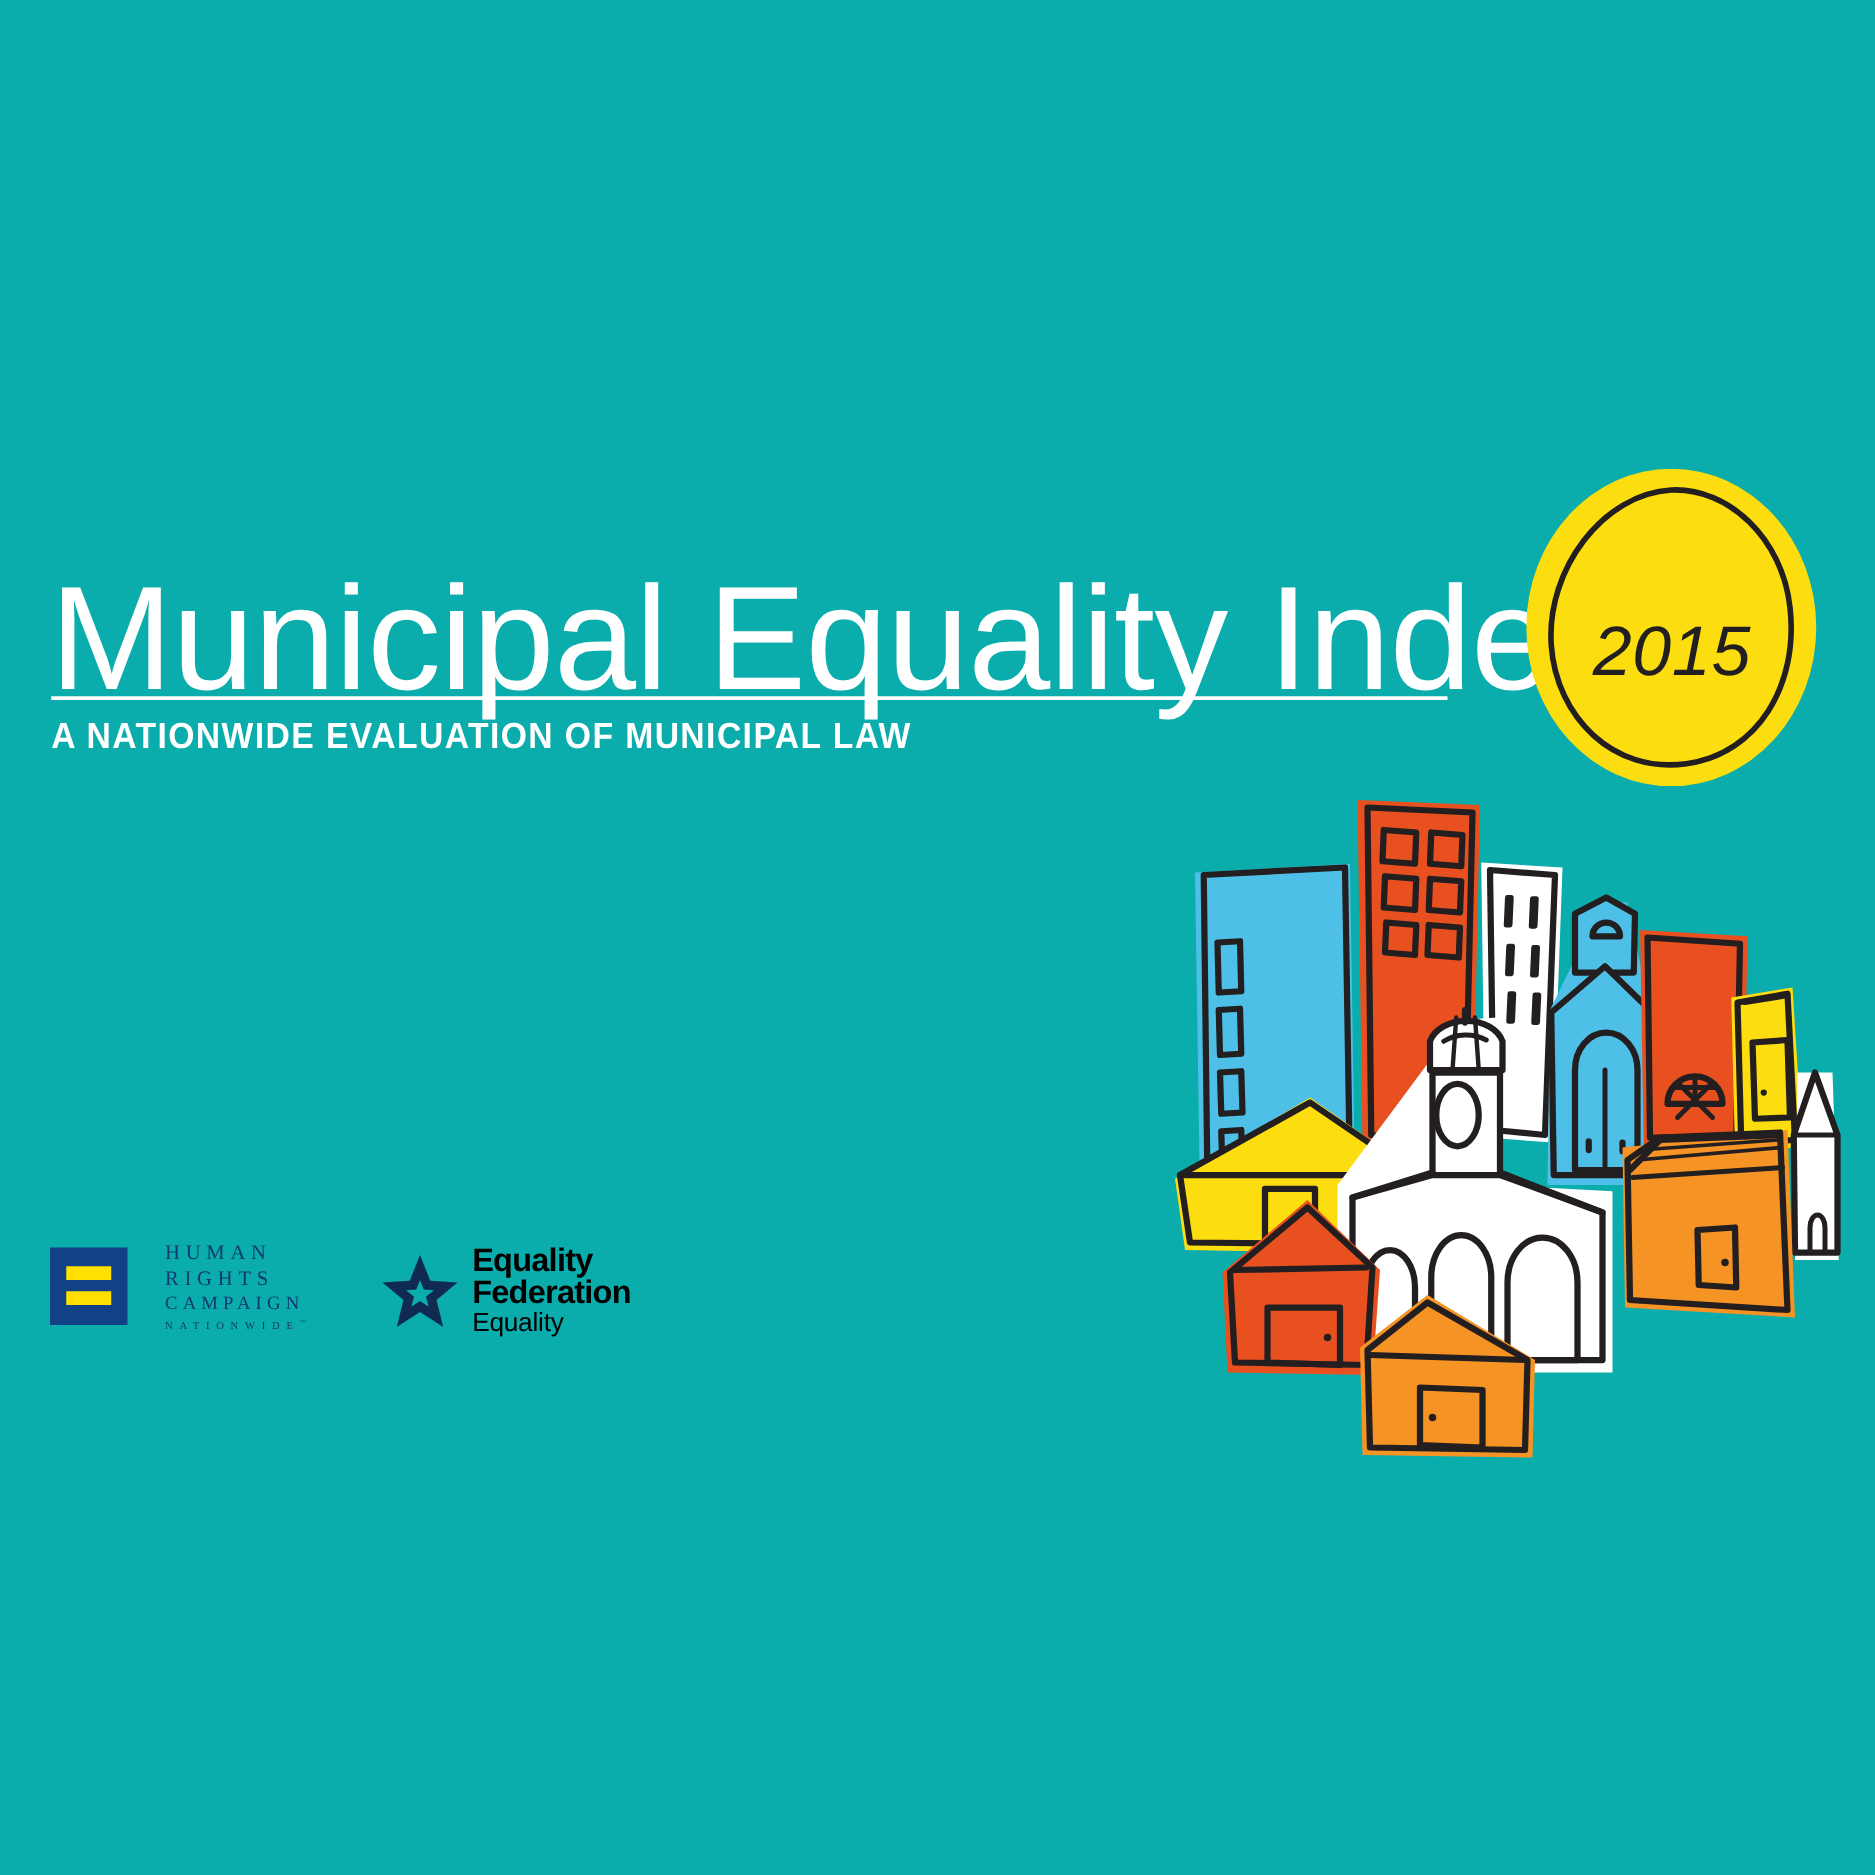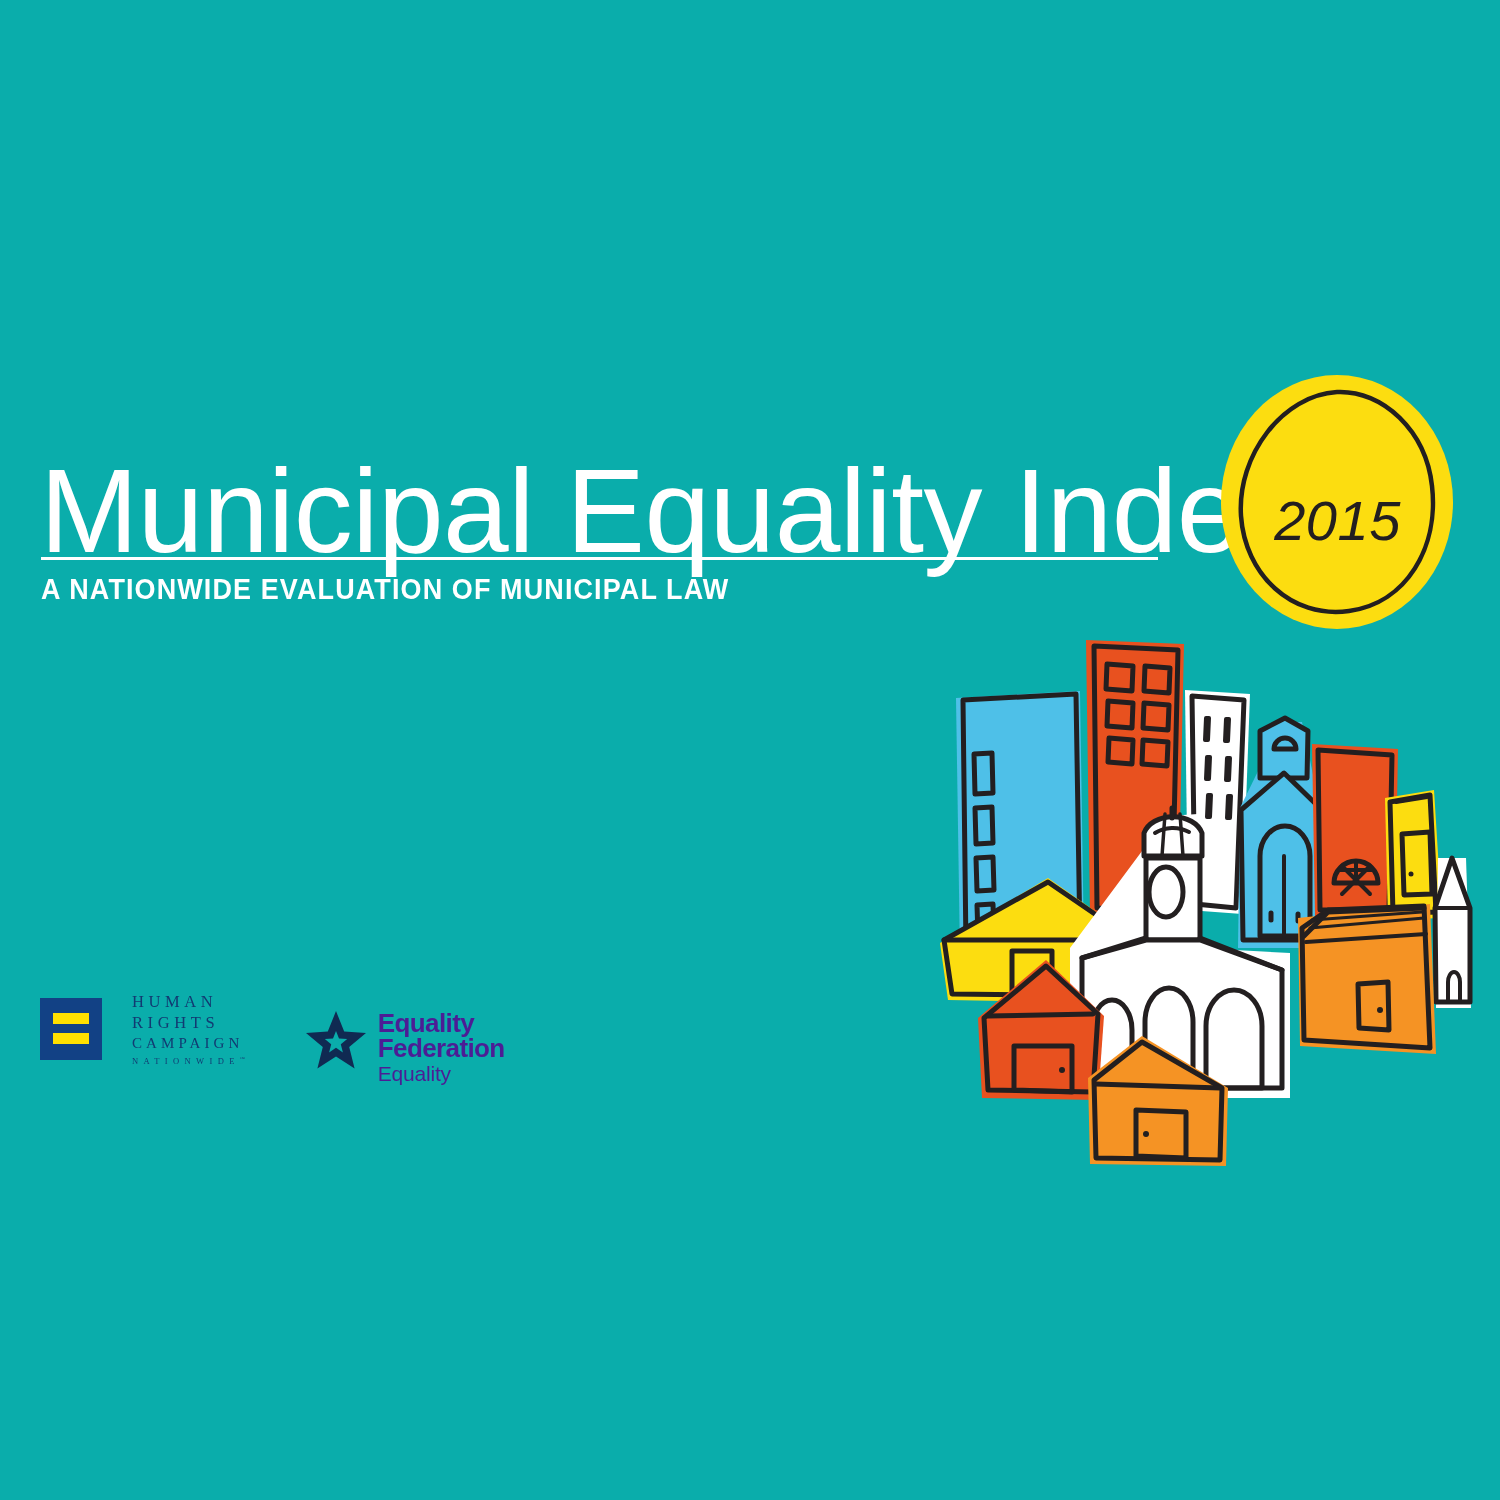--- a/index.html
+++ b/index.html
@@ -157,24 +157,23 @@
   .ef-logo {
     display: flex;
     align-items: center;
     margin-left: 60px;
     padding-top: 3px;
   }
   .ef-star { width: 62px; height: 60px; flex: none; }
   .ef-star svg { display: block; width: 100%; height: 100%; }
   .ef-words {
     margin-left: 11px;
-    color: #4c1d95;
+    color: #000000;
     font-family: "Liberation Sans", sans-serif;
     line-height: 0.97;
-    margin-top: 15px;
   }
   .ef-words .e1,
   .ef-words .e2 {
     display: block;
     font-weight: bold;
     font-size: 26px;
     letter-spacing: -0.6px;
     white-space: nowrap;
   }
   .ef-words .e3 {

